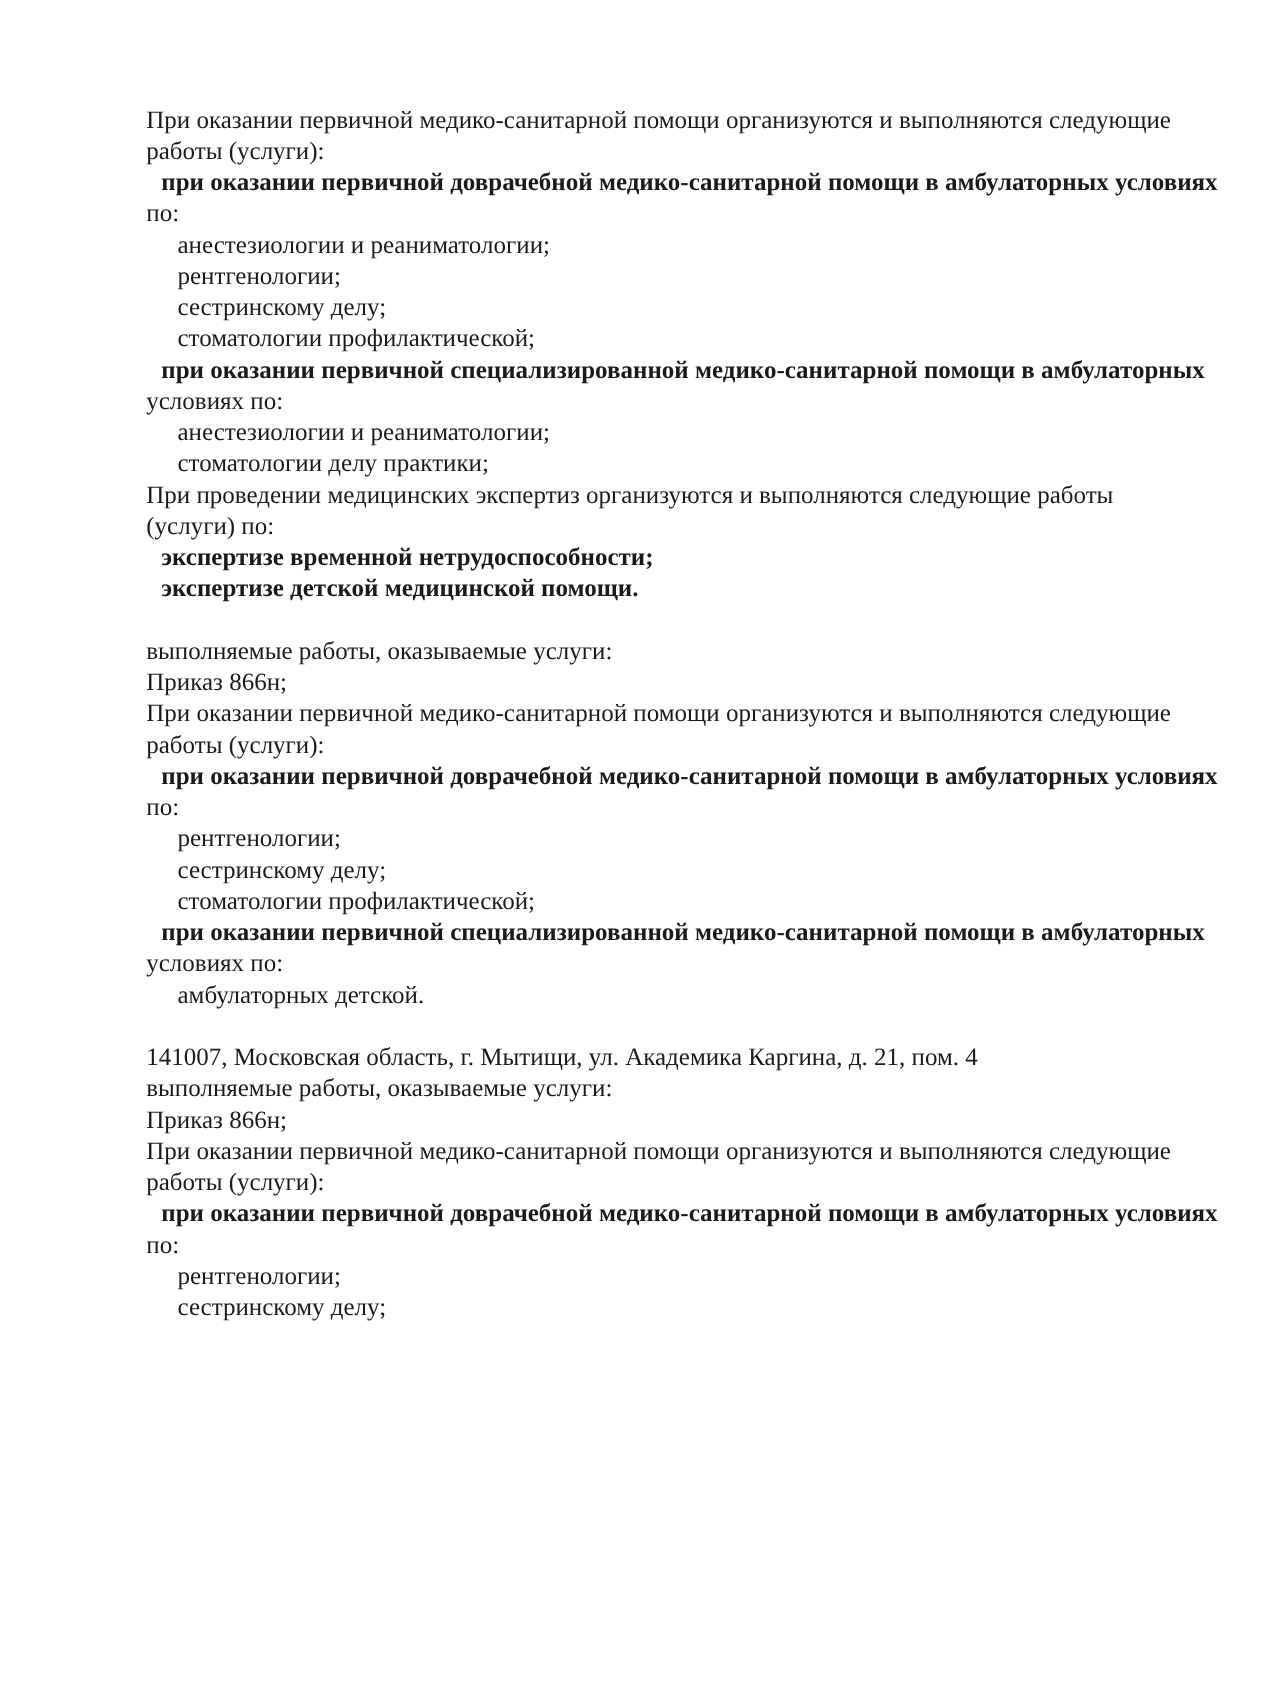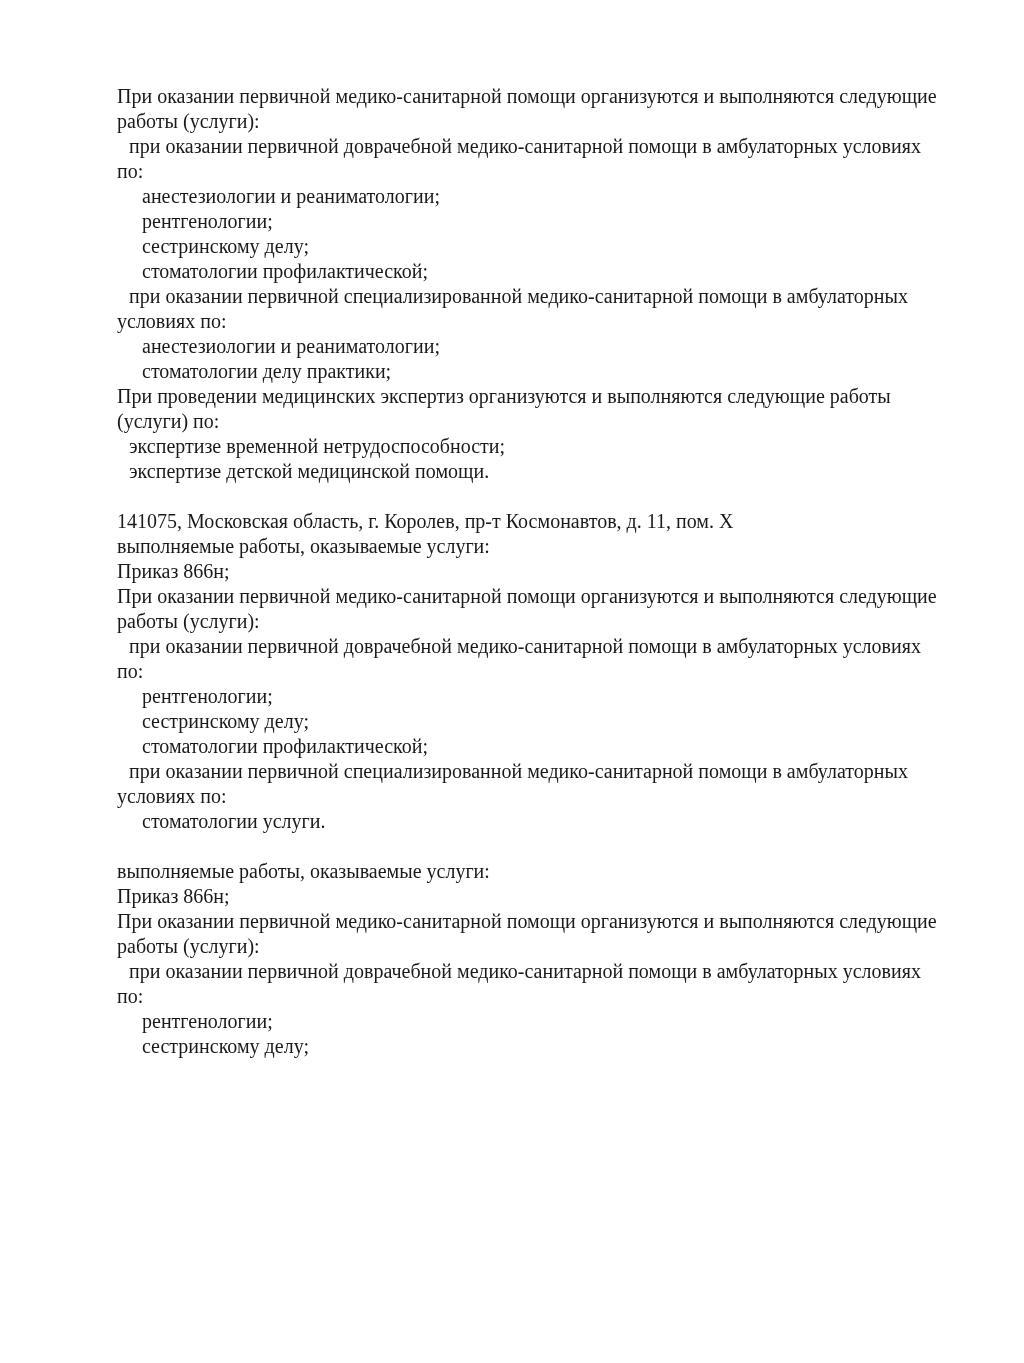--- a/index.html
+++ b/index.html
@@ -22,21 +22,21 @@
     background: #ffffff;
   }
   .doc-section { margin: 0; }
   .doc-section + .doc-section { margin-top: 25px; } 
   .line {
     font-size: 20px;
     line-height: 25px;
     white-space: nowrap;
     letter-spacing: 0;
   }
-  .ind1 { padding-left: 12px; }
+  .ind1 { padding-left: 12px; font-weight: bold; }
   .ind2 { padding-left: 25px; }
 </style>
 </head>
 <body style="background: rgb(255, 255, 255);">
 
 <main class="doc-page">
   <div style="color: rgb(26, 26, 26);">
       <section class="doc-section">
         <div class="line ind0">При оказании первичной медико-санитарной помощи организуются и выполняются следующие</div>
         <div class="line ind0">работы (услуги):</div>
@@ -49,35 +49,35 @@
         <div class="line ind1">при оказании первичной специализированной медико-санитарной помощи в амбулаторных</div>
         <div class="line ind0">условиях по:</div>
         <div class="line ind2">анестезиологии и реаниматологии;</div>
         <div class="line ind2">стоматологии делу практики;</div>
         <div class="line ind0">При проведении медицинских экспертиз организуются и выполняются следующие работы</div>
         <div class="line ind0">(услуги) по:</div>
         <div class="line ind1">экспертизе временной нетрудоспособности;</div>
         <div class="line ind1">экспертизе детской медицинской помощи.</div>
       </section>
       <section class="doc-section">
-        <div class="line ind0">141075, Московская область, г. Королев, пр-т Космонавтов, д. 11, пом. X</div>
         <div class="line ind0">выполняемые работы, оказываемые услуги:</div>
         <div class="line ind0">Приказ 866н;</div>
         <div class="line ind0">При оказании первичной медико-санитарной помощи организуются и выполняются следующие</div>
         <div class="line ind0">работы (услуги):</div>
         <div class="line ind1">при оказании первичной доврачебной медико-санитарной помощи в амбулаторных условиях</div>
         <div class="line ind0">по:</div>
         <div class="line ind2">рентгенологии;</div>
         <div class="line ind2">сестринскому делу;</div>
         <div class="line ind2">стоматологии профилактической;</div>
         <div class="line ind1">при оказании первичной специализированной медико-санитарной помощи в амбулаторных</div>
         <div class="line ind0">условиях по:</div>
-        <div class="line ind2">стоматологии услуги.</div>
+        <div class="line ind2">амбулаторных детской.</div>
       </section>
       <section class="doc-section">
+        <div class="line ind0">141007, Московская область, г. Мытищи, ул. Академика Каргина, д. 21, пом. 4</div>
         <div class="line ind0">выполняемые работы, оказываемые услуги:</div>
         <div class="line ind0">Приказ 866н;</div>
         <div class="line ind0">При оказании первичной медико-санитарной помощи организуются и выполняются следующие</div>
         <div class="line ind0">работы (услуги):</div>
         <div class="line ind1">при оказании первичной доврачебной медико-санитарной помощи в амбулаторных условиях</div>
         <div class="line ind0">по:</div>
         <div class="line ind2">рентгенологии;</div>
         <div class="line ind2">сестринскому делу;</div>
       </section>
     </div>

